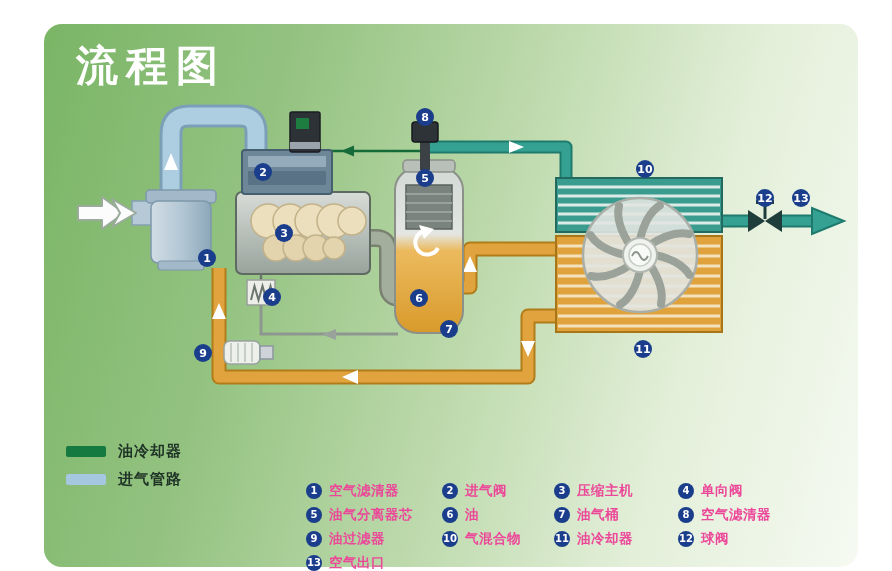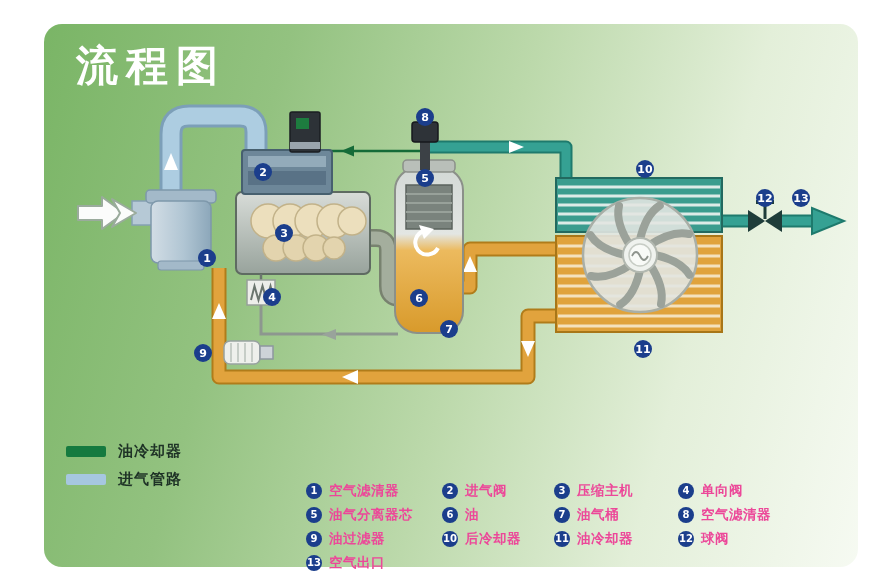--- a/index.html
+++ b/index.html
@@ -264,21 +264,21 @@
   <div class="litem">
       <span class="nbadge">8</span>
       <span class="llabel">空气滤清器</span>
     </div>
   <div class="litem">
       <span class="nbadge">9</span>
       <span class="llabel">油过滤器</span>
     </div>
   <div class="litem">
       <span class="nbadge">10</span>
-      <span class="llabel">后冷却器</span>
+      <span class="llabel">气混合物</span>
     </div>
   <div class="litem">
       <span class="nbadge">11</span>
       <span class="llabel">油冷却器</span>
     </div>
   <div class="litem">
       <span class="nbadge">12</span>
       <span class="llabel">球阀</span>
     </div>
   <div class="litem">

